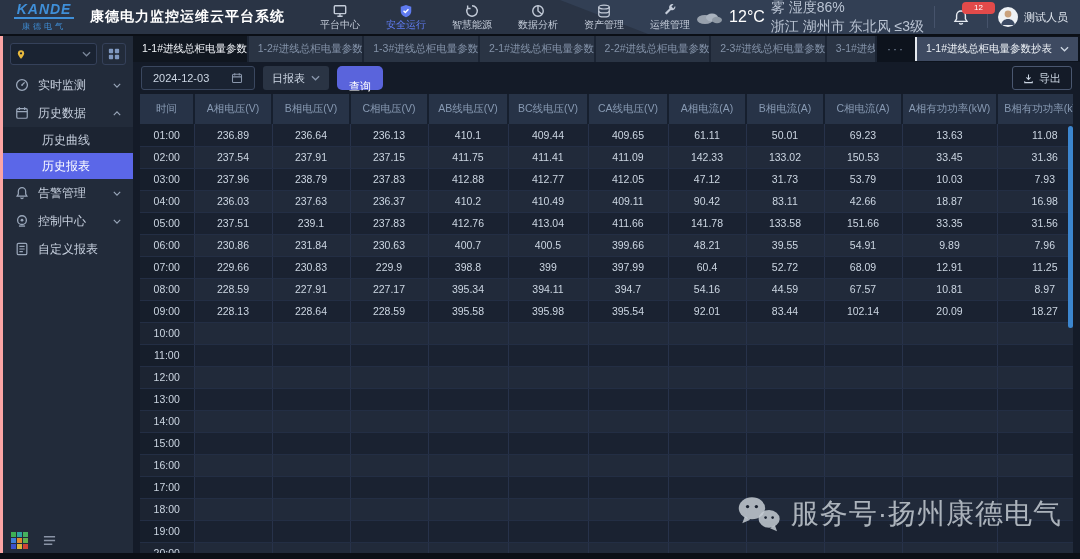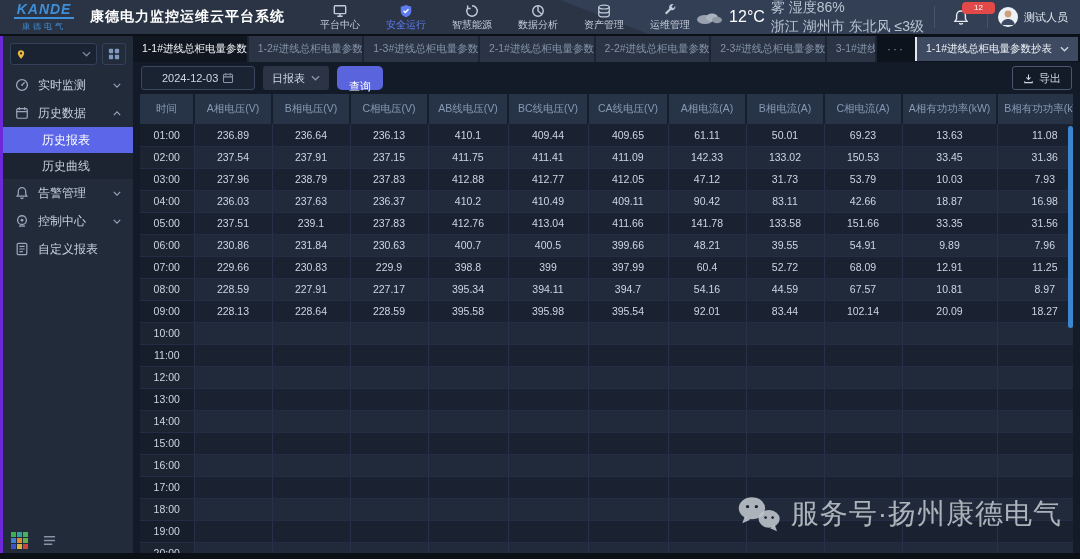--- a/index.html
+++ b/index.html
@@ -27,21 +27,21 @@
   .v-divider { width:1px; height:22px; background:#46536b; }
   .bell-wrap { position:relative; margin:0 8px; cursor:pointer; }
   .bell-wrap svg { width:16px; height:17px; display:block; }
   .badge { position:absolute; top:-7px; left:9px; background:#e24a4a; color:#fff; font-size:8px; line-height:1; padding:2px 12px; border-radius:4px; }
   .user { display:flex; gap:6px; align-items:center; color:#e2e8f0; font-size:11px; white-space:nowrap; }
   .avatar { width:20px; height:20px; border-radius:50%; background:#eef1f5; overflow:hidden; }
   .avatar svg { width:20px; height:20px; display:block; }
 
   
   .body-row { display:flex; height:521px; }
-  aside { width:133px; background:#222b3a; border-left:3px solid #6d28d9; display:flex; flex-direction:column; flex:0 0 133px; }
+  aside { width:133px; background:#222b3a; border-left:3px solid #fca5a5; display:flex; flex-direction:column; flex:0 0 133px; }
   .station-row { display:flex; gap:5px; padding:7px 7px 6px 7px; align-items:center; }
   .station-select { flex:1; height:22px; background:#1a2332; border:1px solid #35415a; border-radius:3px; display:flex; align-items:center; padding:0 5px; cursor:pointer; }
   .station-select svg.pin { width:10px; height:13px; }
   .sel-ch { margin-left:auto; color:#7a8699; }
   .sel-ch svg { width:9px; height:6px; display:block; }
   .grid-btn { width:24px; height:22px; border:1px solid #35415a; border-radius:3px; display:flex; align-items:center; justify-content:center; cursor:pointer; }
   .grid-btn svg { width:12px; height:12px; }
   .menu-item { height:28px; display:flex; align-items:center; padding:0 12px; gap:9px; color:#c6cfdd; font-size:12px; cursor:pointer; }
   .menu-item svg { width:14px; height:14px; color:#9aa7ba; display:block; }
   .menu-ch { margin-left:auto; color:#8a96aa; }
@@ -59,21 +59,21 @@
   .tabbar { height:26px; background:#1c2534; display:flex; align-items:stretch; gap:2px; }
   .tab { flex:0 1 145px; min-width:0; padding:0 9px; display:flex; align-items:center; background:#2a3444; color:#8493a9; font-size:10.5px; white-space:nowrap; overflow:hidden; cursor:pointer; }
   .tab.active { background:#10161f; color:#f2f5f9; }
   .tab.truncated { flex:0 1 58px; }
   .tab-tail { flex:1 0 auto; background:#0d131d; display:flex; align-items:center; }
   .tab-overflow { color:#8493a9; font-size:12px; letter-spacing:2px; padding:0 10px; cursor:pointer; }
   .tab-select { margin-left:auto; margin-right:2px; height:24px; background:#3e4a61; border-left:2px solid #e5e9ee; color:#eef2f7; font-size:10.5px; display:flex; align-items:center; padding:0 9px; gap:8px; white-space:nowrap; cursor:pointer; }
   .tab-select svg { width:9px; height:6px; color:#cdd6e2; }
 
   .toolbar { height:32px; display:flex; align-items:center; padding:0 8px; gap:8px; }
-  .date-input { width:114px; height:24px; border:1px solid #3a475f; border-radius:3px; background:#1a2332; color:#cdd7e4; font-size:11px; display:flex; align-items:center; padding:0 20px; cursor:pointer; }
+  .date-input { width:114px; height:24px; border:1px solid #3a475f; border-radius:3px; background:#1a2332; color:#cdd7e4; font-size:11px; display:flex; align-items:center; padding:0 11px; cursor:pointer; }
   .date-input svg { margin-left:auto; width:12px; height:12px; color:#8a97ac; }
   .report-select { height:24px; background:#2a3444; border-radius:3px; color:#cdd7e4; font-size:11px; display:flex; align-items:center; padding:0 9px; gap:6px; cursor:pointer; }
   .report-select svg { width:9px; height:6px; color:#8a97ac; }
   .query-btn { height:24px; background:#5a64dc; border:none; border-radius:5px; color:#fff; font-size:11px; display:flex; align-items:center; padding:8px 12px; gap:5px; cursor:pointer;flex-direction:column; }
   .query-btn svg { width:11px; height:11px; }
   .export-btn { margin-left:auto; height:24px; background:transparent; border:1px solid #4a5770; border-radius:3px; color:#ccd6e3; font-size:11px; display:flex; align-items:center; padding:0 10px; gap:5px; cursor:pointer; }
   .export-btn svg { width:11px; height:11px; color:#ccd6e3; }
 
   .table-wrap { flex:1; margin:0 7px; position:relative; overflow:hidden; }
   table { width:100%; border-collapse:collapse; table-layout:fixed; }
@@ -243,22 +243,22 @@
               </svg>
             </span>
             <span class="menu-lb">历史数据</span>
             <span class="menu-ch up">
               <svg viewBox="0 0 10 6">
                 <path d="M1 1l4 4 4-4" stroke="currentColor" fill="none" stroke-width="1.4"></path>
               </svg>
             </span>
           </div>
           <div>
+            <div class="submenu-item">历史曲线</div>
             <div class="submenu-item active">历史报表</div>
-            <div class="submenu-item">历史曲线</div>
           </div>
           <div class="menu-item">
             <span class="menu-ic" style="display:flex">
               <svg viewBox="0 0 16 16">
                 <path d="M8 1.8a4.2 4.2 0 0 1 4.2 4.2v3.2L13.6 11.6H2.4L3.8 9.2V6A4.2 4.2 0 0 1 8 1.8z" fill="none" stroke="currentColor" stroke-width="1.4"></path>
                 <path d="M6.4 13.2a1.7 1.7 0 0 0 3.2 0" fill="none" stroke="currentColor" stroke-width="1.4"></path>
               </svg>
             </span>
             <span class="menu-lb">告警管理</span>
             <span class="menu-ch">

